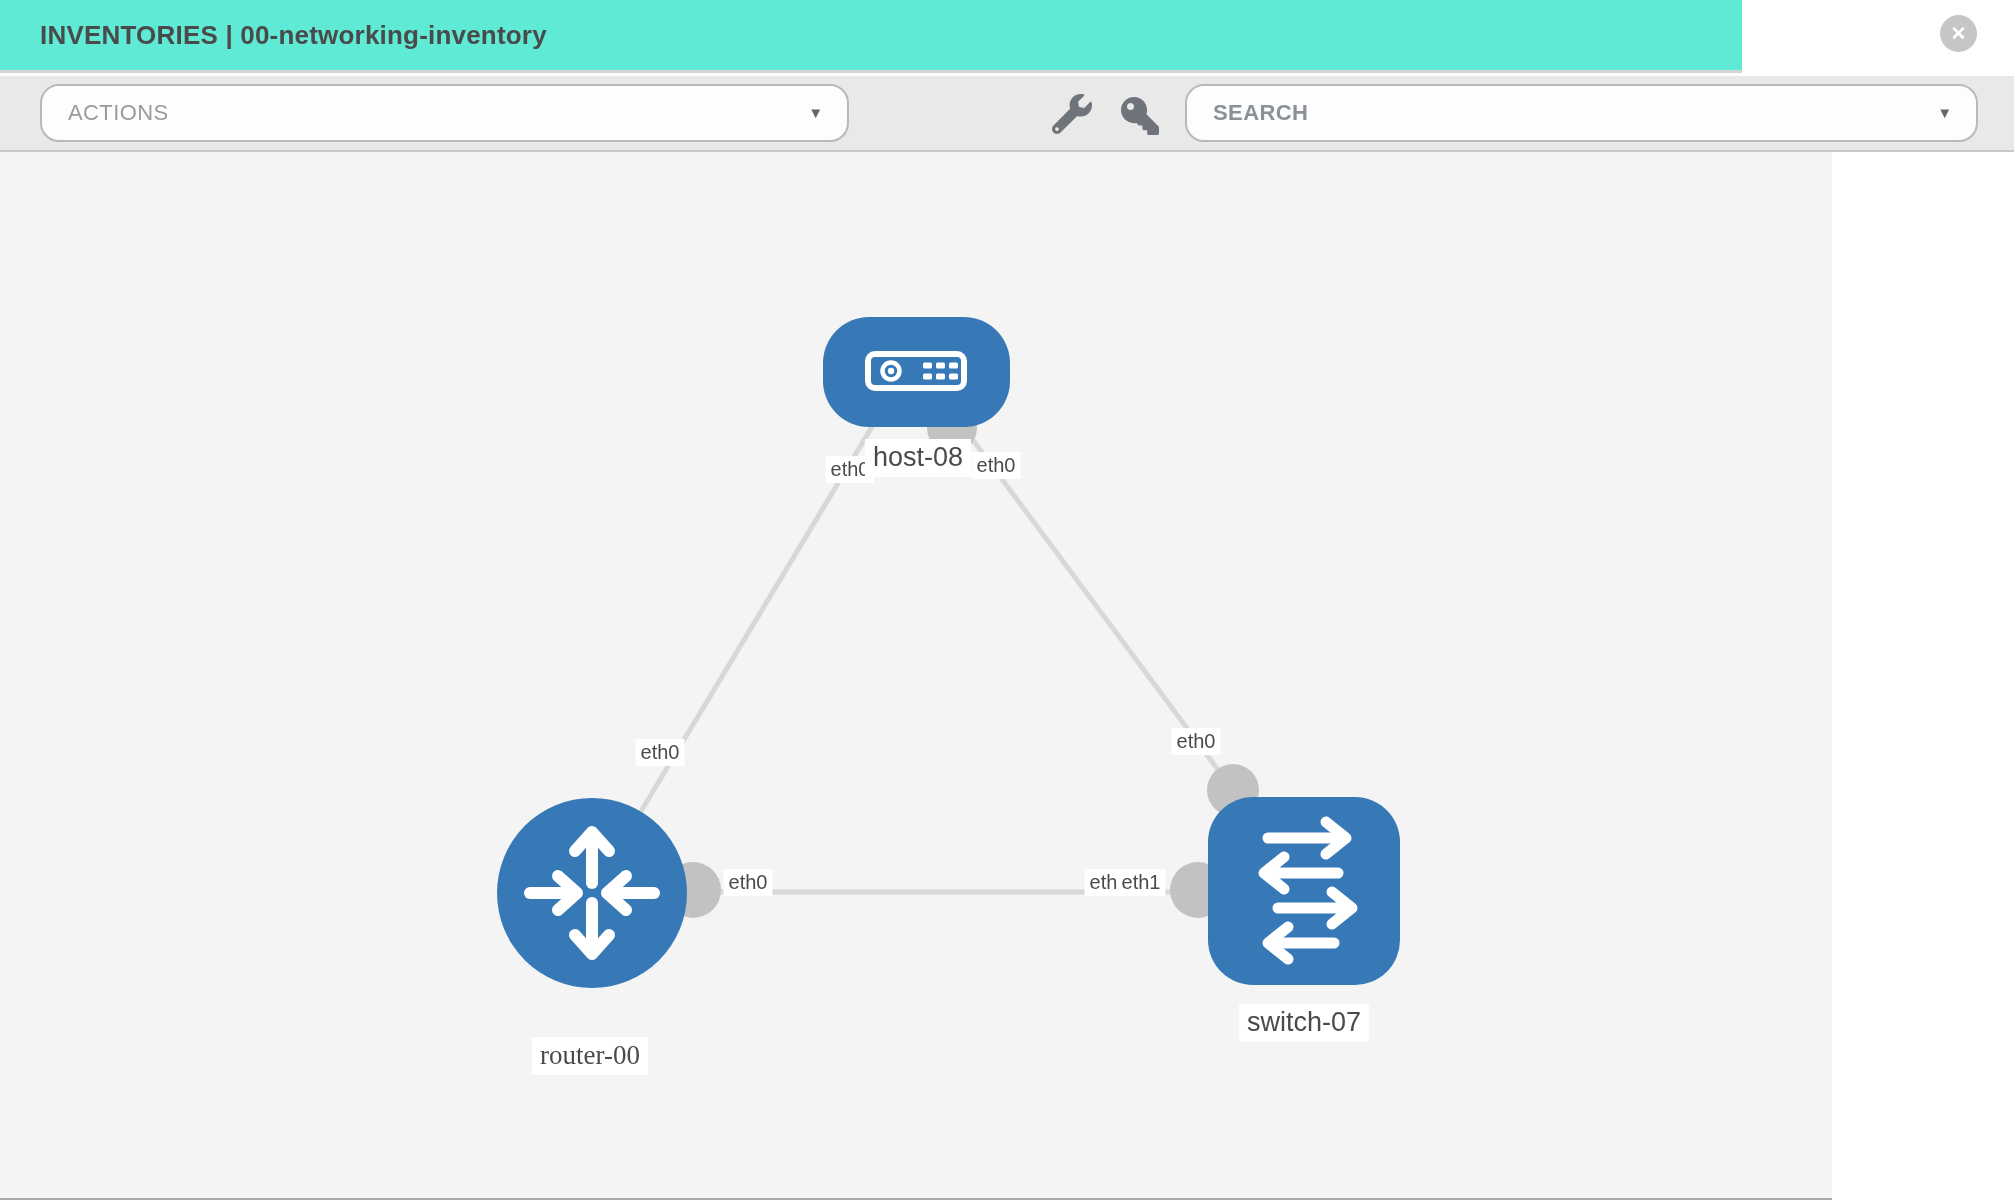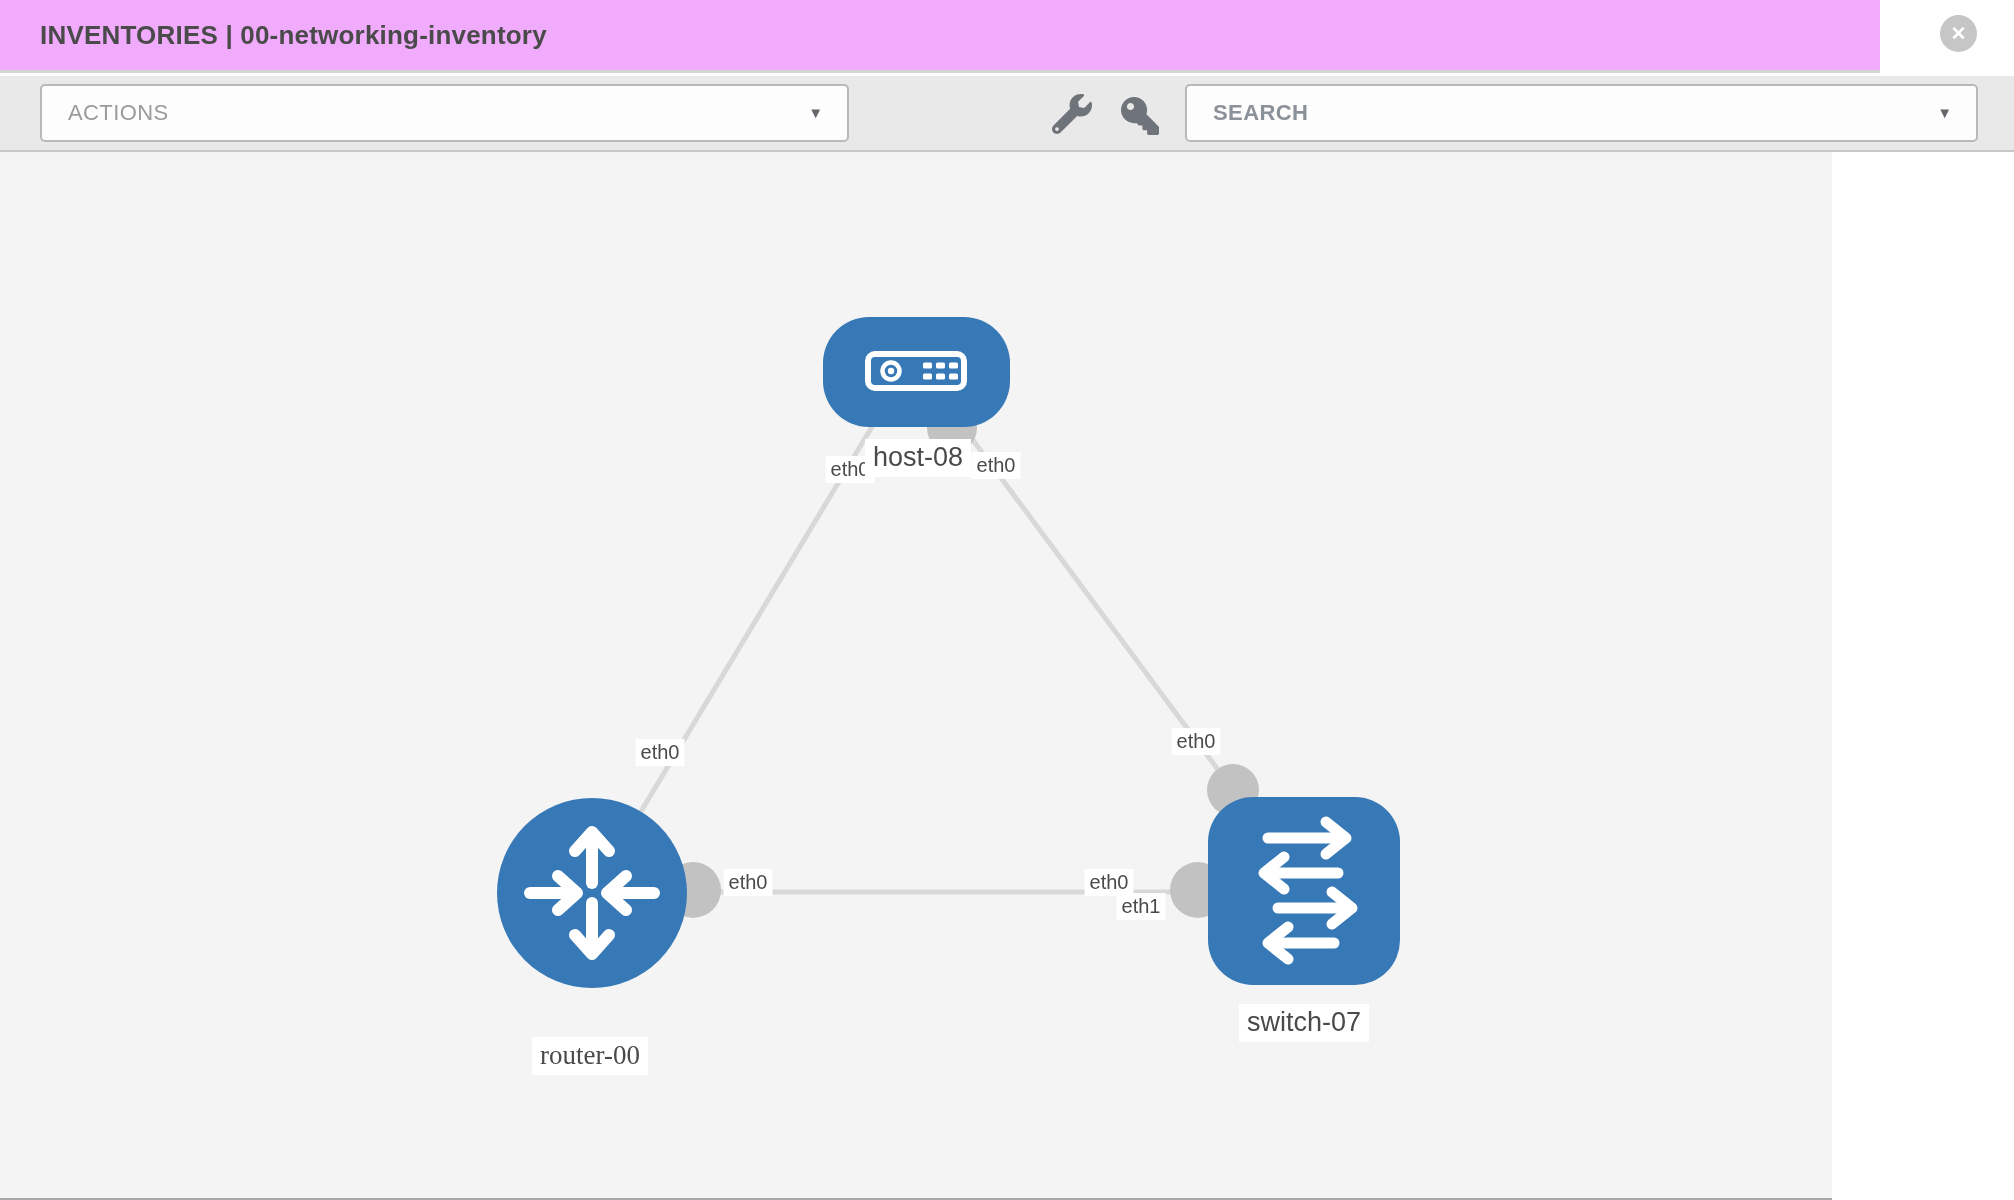--- a/index.html
+++ b/index.html
@@ -1,34 +1,34 @@
 <!DOCTYPE html>
 <html><head>
 <meta charset="utf-8">
 <style>
   * { box-sizing: border-box; margin: 0; padding: 0; }
   html,body { background:#fff; }
   body { font-family: "Liberation Sans", "DejaVu Sans", sans-serif; }
   .app { position:relative; width:2014px; height:1200px; background:#fff; overflow:hidden; }
 
   
-  .header { position:absolute; left:0; top:0; width:1880px; height:73px;
-            background:#f0abfc; border-bottom:3px solid #d5d5d5; }
+  .header { position:absolute; left:0; top:0; width:1742px; height:73px;
+            background:#5eead4; border-bottom:3px solid #d5d5d5; }
   .page-title { position:absolute; left:40px; top:0; height:70px; line-height:70px;
                 font-size:26px; font-weight:bold; color:#4a4a4a; letter-spacing:0.2px; }
   .close-btn { position:absolute; left:1940px; top:15px; width:37px; height:37px;
                border:none; border-radius:50%; background:#c6c6c6; color:#fff;
                display:flex; align-items:center; justify-content:center;
                font-size:19px; font-weight:bold; cursor:pointer; }
 
   
   .toolbar { position:absolute; left:0; top:76px; width:2014px; height:76px;
              background:#e9e9e9; border-bottom:2px solid #c8c8c8; }
   .select { position:absolute; top:8px; height:58px; background:#fdfdfd;
-            border:2px solid #b9b9b9; border-radius:5px; cursor:pointer; }
+            border:2px solid #b9b9b9; border-radius:19px; cursor:pointer; }
   .select .sel-label { position:absolute; left:26px; top:0; height:54px; line-height:54px;
             font-size:22px; color:#9b9b9b; letter-spacing:0.4px; }
   .select.search .sel-label { color:#8b9199;font-weight:bold; }
   .select .caret { position:absolute; right:24px; top:0; height:54px; line-height:54px;
             font-size:15px; color:#62676d; }
   .select.actions { left:40px;  width:809px; }
   .select.search  { left:1185px; width:793px; }
   .tool-btn { position:absolute; width:44px; height:44px; border:none; background:transparent;
               display:flex; align-items:center; justify-content:center; cursor:pointer; }
   .tool-btn.wrench { left:1050px; top:16px; }
@@ -155,21 +155,21 @@
         </g>
       </g>
     </svg>
 
     <div class="chip iface" style="left:850px;  top:304px;">eth0</div>
     <div class="chip iface" style="left:996px;  top:300px;">eth0</div>
     <div class="chip iface" style="left:660px;  top:587px;">eth0</div>
     <div class="chip iface" style="left:1196px; top:576px;">eth0</div>
     <div class="chip iface" style="left:748px;  top:717px;">eth0</div>
     <div class="chip iface back" style="left:1109px; top:717px;">eth0</div>
-    <div class="chip iface front" style="left:1141px; top:717px;margin-top:24px;">eth1</div>
+    <div class="chip iface front" style="left:1141px; top:717px;">eth1</div>
 
     <div class="chip node-name" style="left:918px;  top:287px; z-index:3;">host-08</div>
     <div class="chip node-name" style="left:590px;  top:885px;font-family:Liberation Serif, serif;">router-00</div>
     <div class="chip node-name" style="left:1304px; top:852px;">switch-07</div>
   </div>
 
 
 </div>
 
 </body></html>

